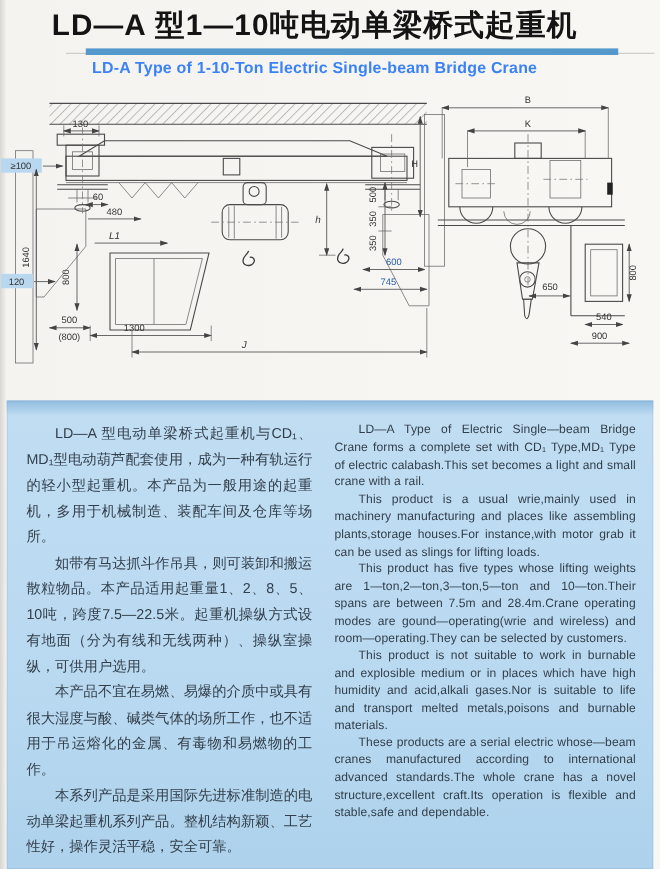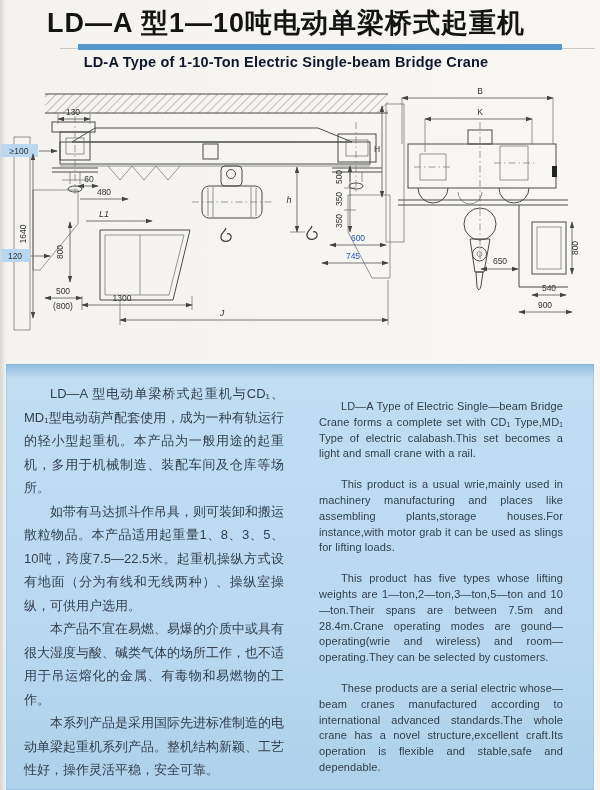--- a/index.html
+++ b/index.html
@@ -9,21 +9,21 @@
     font-family:"Liberation Sans","DejaVu Sans",sans-serif;
   }
   .header{position:absolute;top:6px;left:0;width:572px;text-align:center;}
   .title-zh{
     font-size:27px;font-weight:bold;color:#141414;letter-spacing:1px;
     line-height:34px;margin:0;position:relative;z-index:2;
   }
   .accent-bar{position:absolute;top:38px;left:78px;width:484px;height:6px;background:#5598cc;z-index:1;}
   .hairline{position:absolute;top:42px;left:60px;width:535px;height:1px;background:#c9c9c6;}
   .title-en{
-    margin:14px 0 0 0;font-size:14.5px;font-weight:bold;color:#0f172a;letter-spacing:.2px;
+    margin:14px 0 0 0;font-size:14.5px;font-weight:bold;color:#3b82f6;letter-spacing:.2px;
   }
   .drawing-wrap{position:absolute;top:82px;left:0;width:600px;height:270px;}
   svg{display:block;}
   .ln{stroke:#4a4a4a;stroke-width:1;fill:none;}
   .thin{stroke:#6a6a6a;stroke-width:.7;fill:none;}
   .dimln{stroke:#555;stroke-width:.8;fill:none;}
   .cl{stroke:#777;stroke-width:.7;fill:none;stroke-dasharray:7 3 1.5 3;}
   .dim{font-size:8.5px;fill:#333;}
   .dim.it{font-style:italic;font-size:9px;}
   .dim.blue{fill:#2458b0;}
@@ -35,21 +35,21 @@
   }
   .col-zh{
     position:absolute;left:18px;top:18px;width:260px;
     font-size:13px;line-height:23.5px;color:#333f4b;text-align:justify;
   }
   .col-zh p{margin:0;text-indent:2em;}
   .col-en{
     position:absolute;left:298px;top:20px;width:274px;
     font-size:11px;line-height:15.8px;color:#323e49;text-align:justify;letter-spacing:.1px;
   }
-  .col-en p{margin:15px;text-indent:2em;}
+  .col-en p{margin:0;text-indent:2em;}
 </style>
 </head>
 <body>
 
 <div class="header">
   <div class="accent-bar"></div>
   <div class="hairline"></div>
   <h1 class="title-zh">LD—A 型1—10吨电动单梁桥式起重机</h1>
   <h2 class="title-en">LD-A Type of 1-10-Ton Electric Single-beam Bridge Crane</h2>
 </div>
@@ -247,23 +247,24 @@
       <line class="dimln" x1="519" y1="230" x2="572" y2="230" marker-start="url(#arrs)" marker-end="url(#arr)"></line>
       <text class="dim" x="545" y="226" text-anchor="middle">900</text>
     </g>
   </g>
 </svg>
 </div>
 
 <div class="panel">
   <div class="col-zh">
     <p>LD—A 型电动单梁桥式起重机与CD₁、MD₁型电动葫芦配套使用，成为一种有轨运行的轻小型起重机。本产品为一般用途的起重机，多用于机械制造、装配车间及仓库等场所。</p>
-    <p>如带有马达抓斗作吊具，则可装卸和搬运散粒物品。本产品适用起重量1、8、3、5、10吨，跨度7.5—22.5米。起重机操纵方式设有地面（分为有线和无线两种）、操纵室操纵，可供用户选用。</p>
+    <p>如带有马达抓斗作吊具，则可装卸和搬运散粒物品。本产品适用起重量1、2、8、5、10吨，跨度7.5—22.5米。起重机操纵方式设有地面（分为有线和无线两种）、操纵室操纵，可供用户选用。</p>
     <p>本产品不宜在易燃、易爆的介质中或具有很大湿度与酸、碱类气体的场所工作，也不适用于吊运熔化的金属、有毒物和易燃物的工作。</p>
     <p>本系列产品是采用国际先进标准制造的电动单梁起重机系列产品。整机结构新颖、工艺性好，操作灵活平稳，安全可靠。</p>
   </div>
   <div class="col-en">
     <p>LD—A Type of Electric Single—beam Bridge Crane forms a complete set with CD₁ Type,MD₁ Type of electric calabash.This set becomes a light and small crane with a rail.</p>
     <p>This product is a usual wrie,mainly used in machinery manufacturing and places like assembling plants,storage houses.For instance,with motor grab it can be used as slings for lifting loads.</p>
     <p>This product has five types whose lifting weights are 1—ton,2—ton,3—ton,5—ton and 10—ton.Their spans are between 7.5m and 28.4m.Crane operating modes are gound—operating(wrie and wireless) and room—operating.They can be selected by customers.</p>
+    <p>This product is not suitable to work in burnable and explosible medium or in places which have high humidity and acid,alkali gases.Nor is suitable to life and transport melted metals,poisons and burnable materials.</p>
     <p>These products are a serial electric whose—beam cranes manufactured according to international advanced standards.The whole crane has a novel structure,excellent craft.Its operation is flexible and stable,safe and dependable.</p>
   </div>
 </div>
 
 </body></html>

